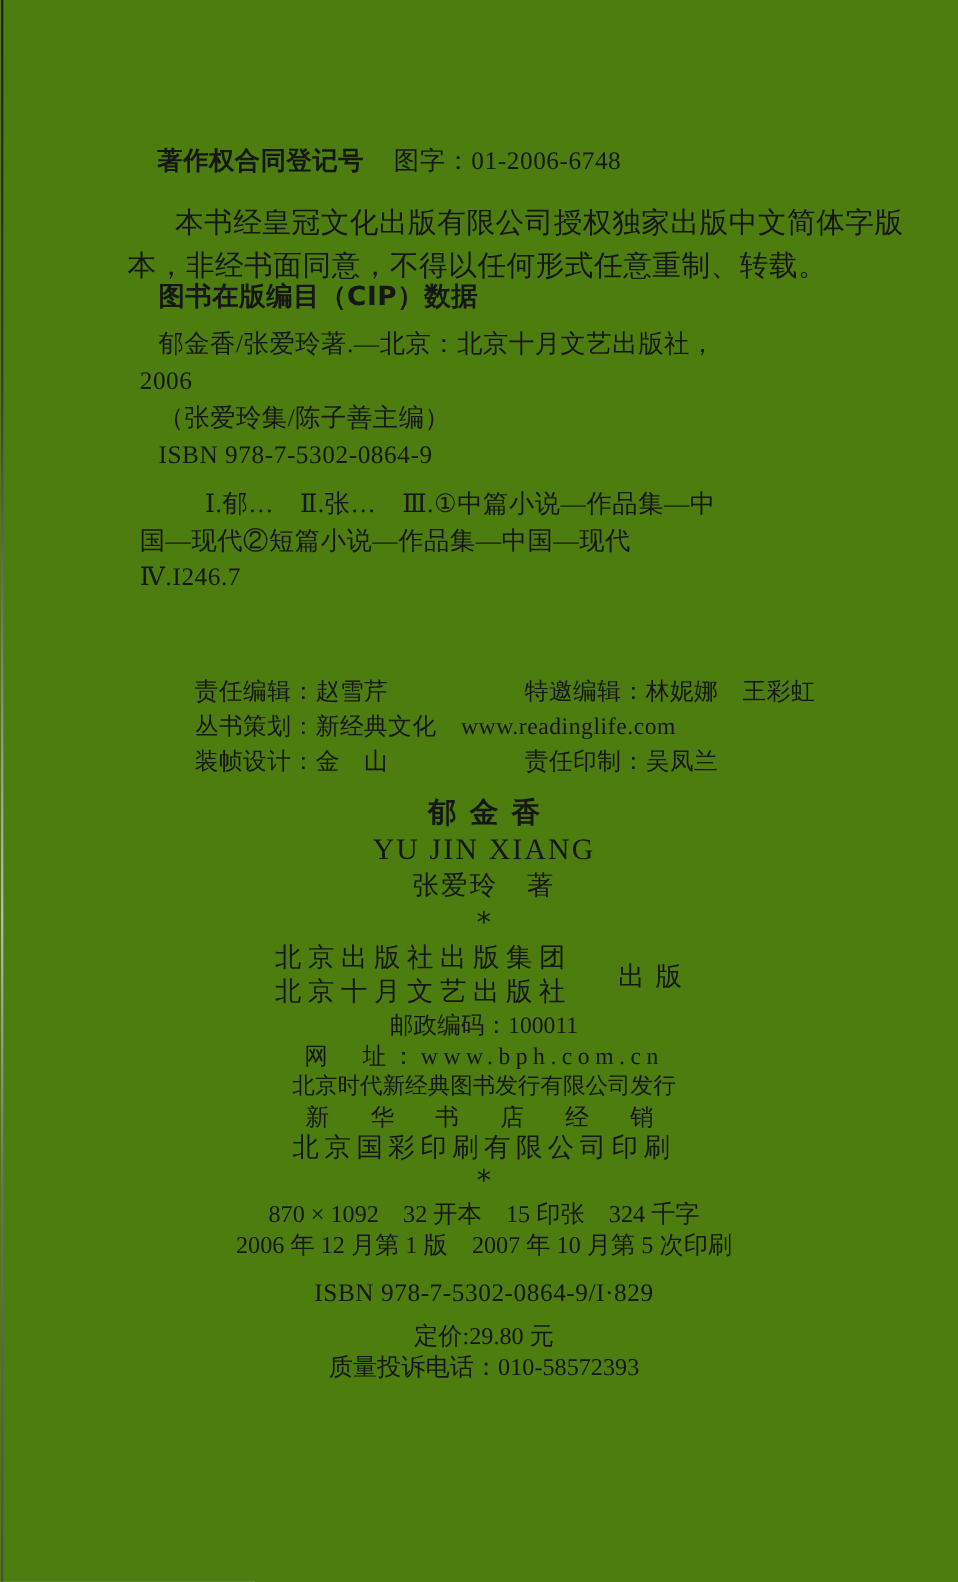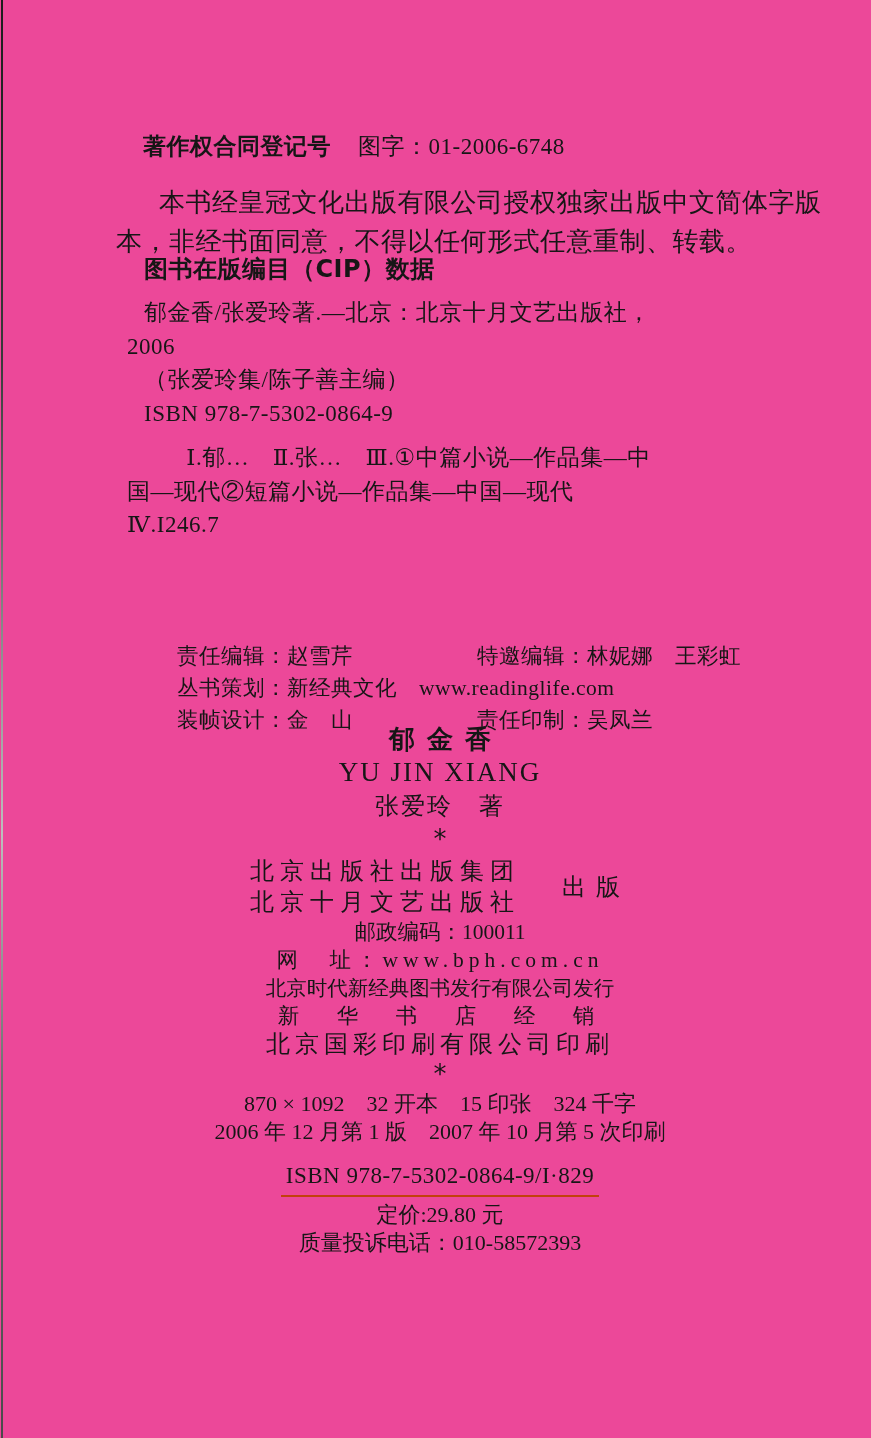--- a/index.html
+++ b/index.html
@@ -5,21 +5,21 @@
   html, body { margin: 0; padding: 0; }
   body {
     background: #e8e8e8;
     font-family: "Liberation Serif", "DejaVu Serif", serif;
     color: #161616;
   }
   .page {
     position: relative;
     width: 871px;
     height: 1438px;
-    background: #ec4899;
+    background: #4d7c0f;
     overflow: hidden;
     -webkit-font-smoothing: antialiased;
   }
   .scan-edge {
     position: absolute;
     left: 1px; top: 0; bottom: 0;
     width: 2px;
     background: linear-gradient(180deg, #1c1c1c 0%, #3a3a3a 25%, #9a9a9a 48%, #bdbdbd 58%, #6f6f6f 75%, #4a4a4a 100%);
   }
   .hei { font-family: "DejaVu Sans", "Liberation Sans", sans-serif; font-weight: bold; }
@@ -54,21 +54,21 @@
   .cip-block .ind { padding-left: 17px; }
   .cip-block .gap { margin-top: 11px; text-align: right; }
 
   .cip-record {
     position: absolute; left: 144px; top: 556px;
     font-size: 24px; letter-spacing: 0.5px;
   }
 
   
   .staff {
-    position: absolute; left: 177px; top: 640px;
+    position: absolute; left: 177px; top: 612px;
     display: grid; grid-template-columns: 300px auto;
     font-size: 21.5px; line-height: 32px; letter-spacing: 0.5px;
   }
   .staff .span2 { grid-column: 1 / span 2; }
 
   
   .colophon {
     position: absolute; left: 10px; top: 722px; width: 860px;
     text-align: center; font-size: 21.5px;
   }
@@ -87,21 +87,21 @@
   .c-website { letter-spacing: 5px; }
   .c-distributor { font-size: 20.5px; }
   .c-seller  { letter-spacing: 8px; }
   .c-printer { font-size: 24px; letter-spacing: 5px; }
   .c-star2   { font-size: 26px; line-height: 14px; margin-top: 9px; margin-bottom: 9px; font-family: "DejaVu Sans", sans-serif; }
   .c-format  { font-size: 22px; }
   .c-edition { font-size: 22px; }
   .c-isbn-wrap { margin-top: 15px; line-height: 30px; }
   .c-isbn {
     display: inline-block; font-size: 23px;
-    border-bottom: 2px solid #c2410c; padding: 0 5px 4px 5px;
+    border-bottom: 2px solid #4d7c0f; padding: 0 5px 4px 5px;
     letter-spacing: 0.5px;
   }
   .c-price { margin-top: 4px; font-size: 22px; }
   .c-phone { font-size: 22px; }
 </style>
 </head>
 <body>
 
 <div class="page">
   <div class="scan-edge"></div>

